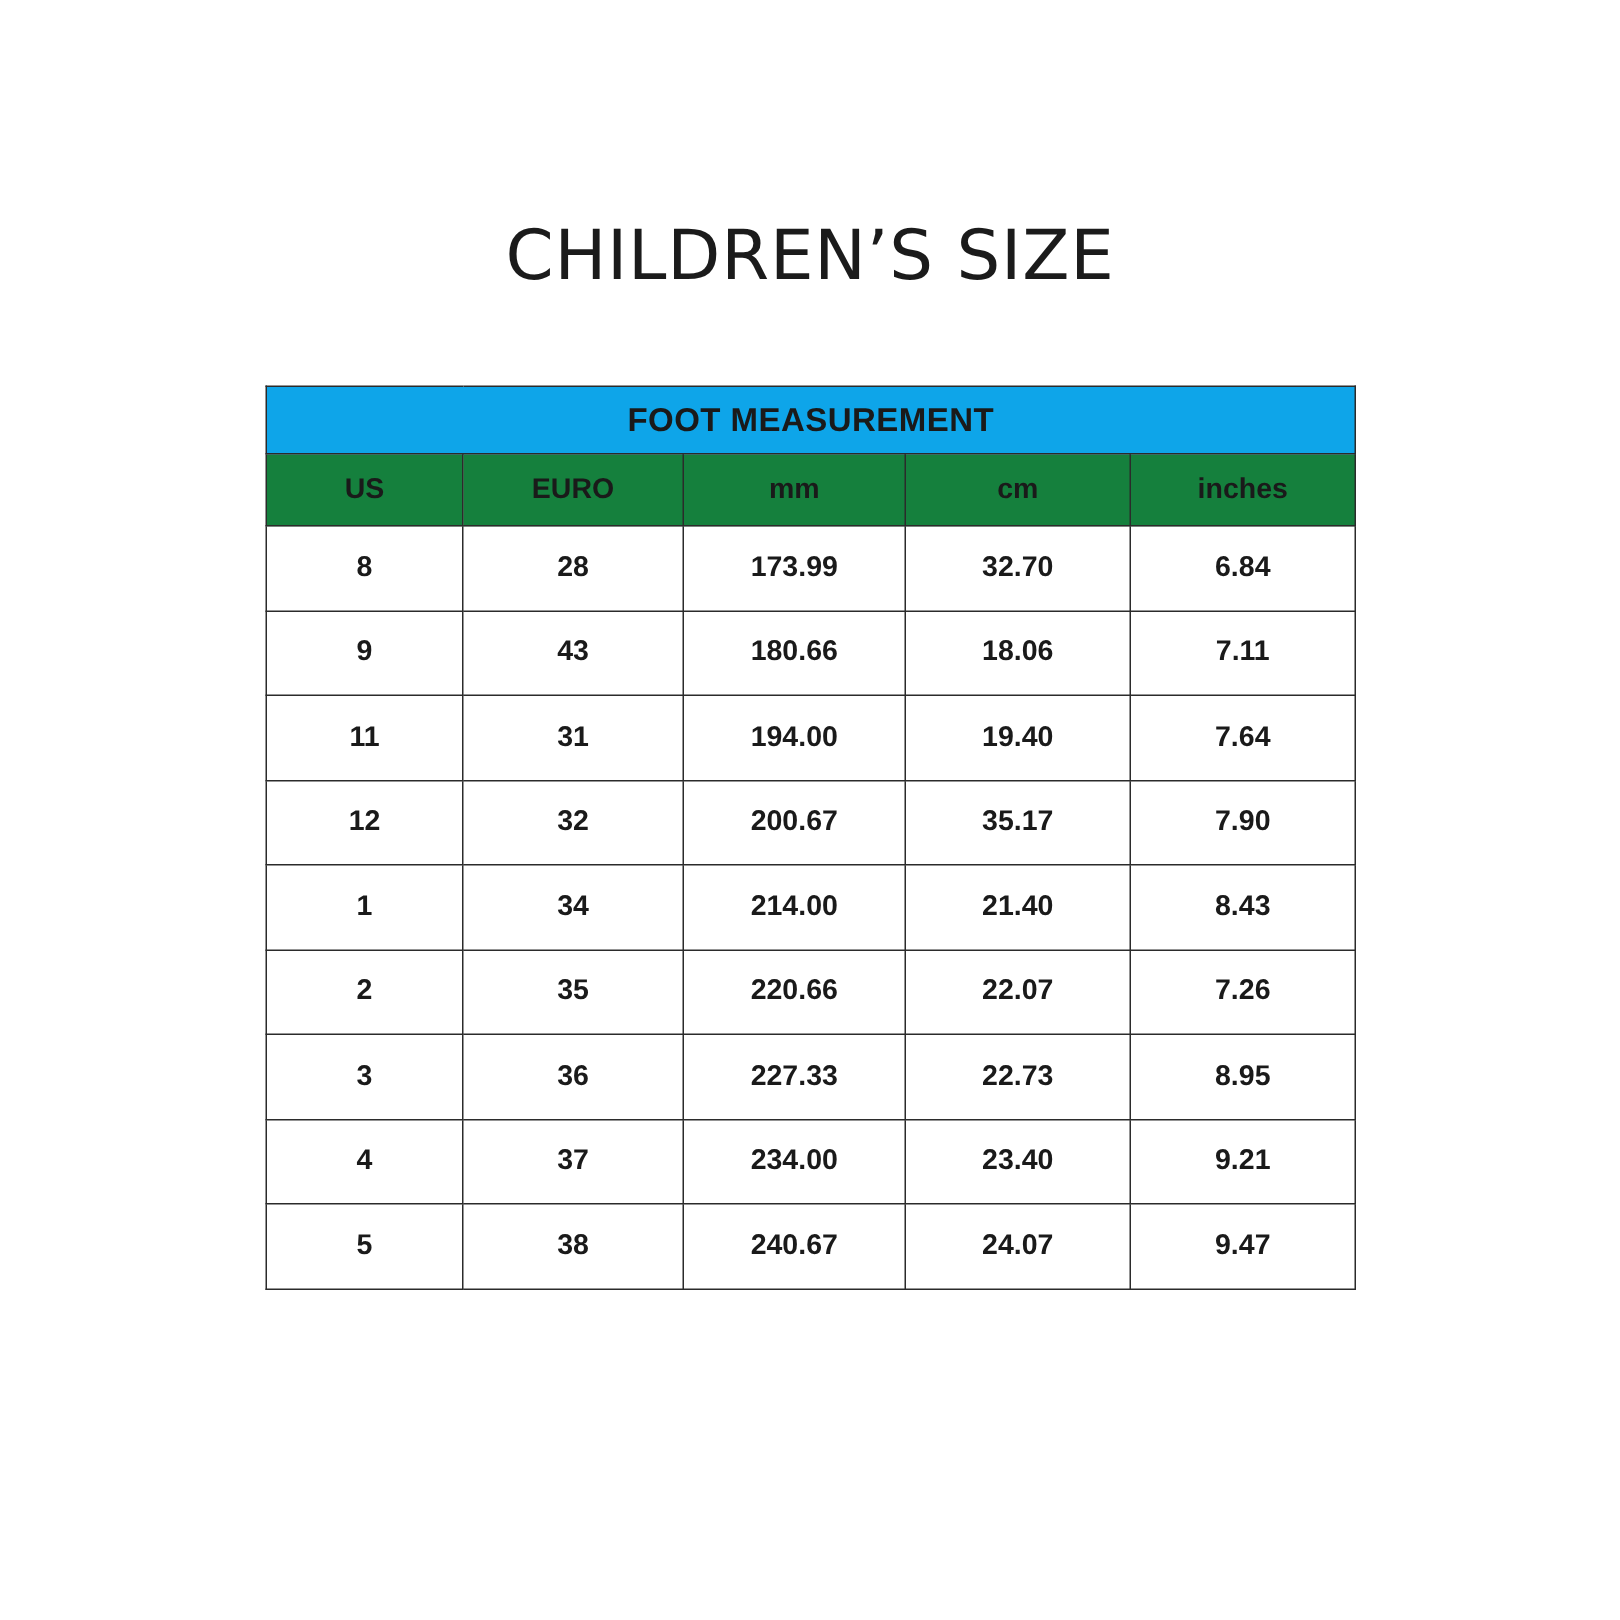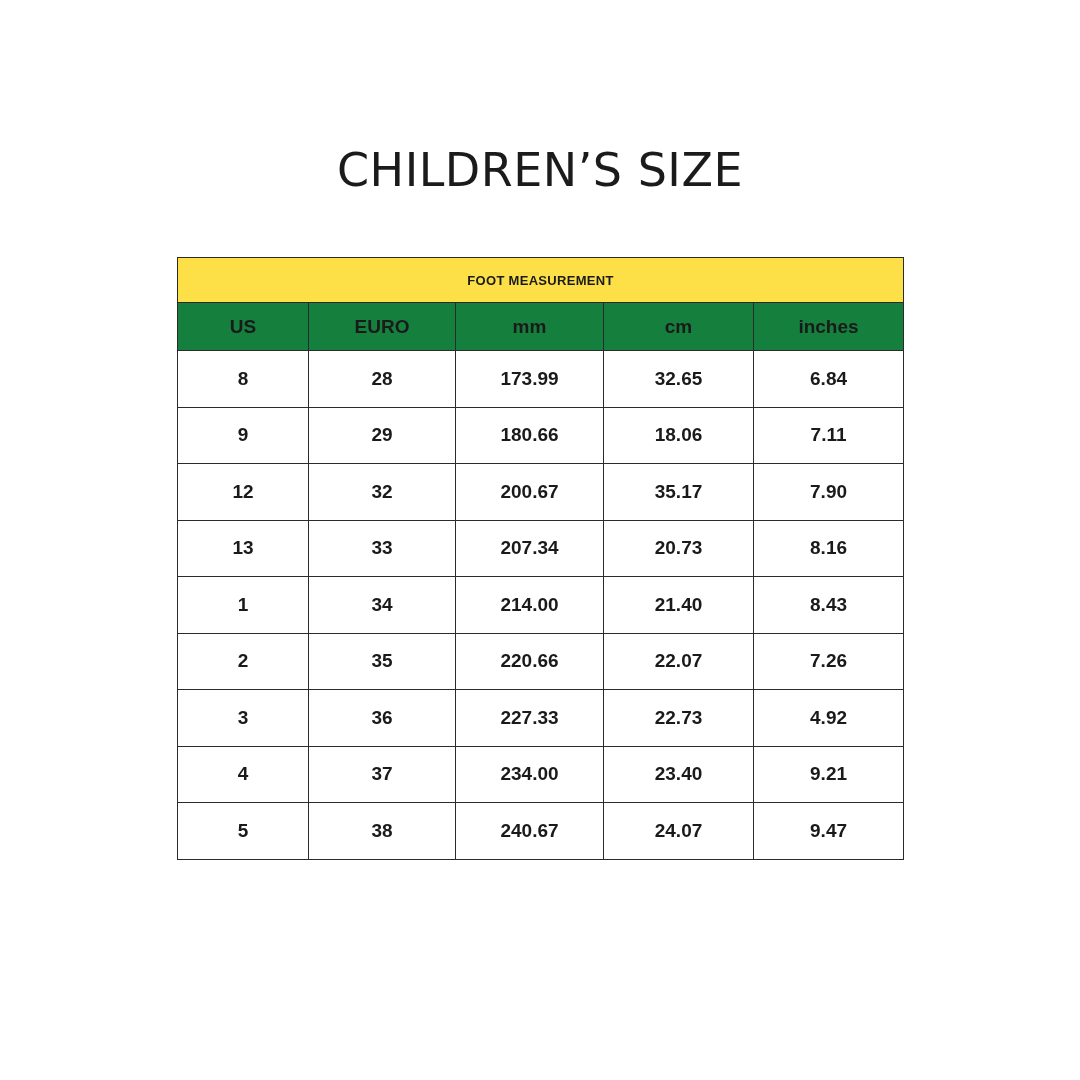--- a/index.html
+++ b/index.html
@@ -45,23 +45,23 @@
     table-layout: fixed;
   }
   table.size-table td, table.size-table th {
     border: 1.6px solid #2b2b2b;
     text-align: center;
     font-weight: bold;
     color: #1a1a1a;
     font-family: "Liberation Sans", sans-serif;
   }
   .banner-cell {
-    background: #fde047;
+    background: #0ea5e9;
     height: 42px;
-    font-size: 13px;
+    font-size: 22px;
     letter-spacing: 0.3px;
   }
   .header-cell {
     background: #15803d;
     height: 45px;
     font-size: 19px;
   }
   .data-cell {
     height: 53.5px;
     font-size: 19px;
@@ -99,64 +99,64 @@
           <th class="header-cell">mm</th>
           <th class="header-cell">cm</th>
           <th class="header-cell">inches</th>
         </tr>
       </thead>
       <tbody>
         <tr>
           <td class="data-cell">8</td>
           <td class="data-cell">28</td>
           <td class="data-cell">173.99</td>
-          <td class="data-cell">32.65</td>
+          <td class="data-cell">32.70</td>
           <td class="data-cell">6.84</td>
         </tr>
         <tr>
           <td class="data-cell">9</td>
-          <td class="data-cell">29</td>
+          <td class="data-cell">43</td>
           <td class="data-cell">180.66</td>
           <td class="data-cell">18.06</td>
           <td class="data-cell">7.11</td>
+        </tr>
+        <tr>
+          <td class="data-cell">11</td>
+          <td class="data-cell">31</td>
+          <td class="data-cell">194.00</td>
+          <td class="data-cell">19.40</td>
+          <td class="data-cell">7.64</td>
         </tr>
         <tr>
           <td class="data-cell">12</td>
           <td class="data-cell">32</td>
           <td class="data-cell">200.67</td>
           <td class="data-cell">35.17</td>
           <td class="data-cell">7.90</td>
-        </tr>
-        <tr>
-          <td class="data-cell">13</td>
-          <td class="data-cell">33</td>
-          <td class="data-cell">207.34</td>
-          <td class="data-cell">20.73</td>
-          <td class="data-cell">8.16</td>
         </tr>
         <tr>
           <td class="data-cell">1</td>
           <td class="data-cell">34</td>
           <td class="data-cell">214.00</td>
           <td class="data-cell">21.40</td>
           <td class="data-cell">8.43</td>
         </tr>
         <tr>
           <td class="data-cell">2</td>
           <td class="data-cell">35</td>
           <td class="data-cell">220.66</td>
           <td class="data-cell">22.07</td>
           <td class="data-cell">7.26</td>
         </tr>
         <tr>
           <td class="data-cell">3</td>
           <td class="data-cell">36</td>
           <td class="data-cell">227.33</td>
           <td class="data-cell">22.73</td>
-          <td class="data-cell">4.92</td>
+          <td class="data-cell">8.95</td>
         </tr>
         <tr>
           <td class="data-cell">4</td>
           <td class="data-cell">37</td>
           <td class="data-cell">234.00</td>
           <td class="data-cell">23.40</td>
           <td class="data-cell">9.21</td>
         </tr>
         <tr>
           <td class="data-cell">5</td>

